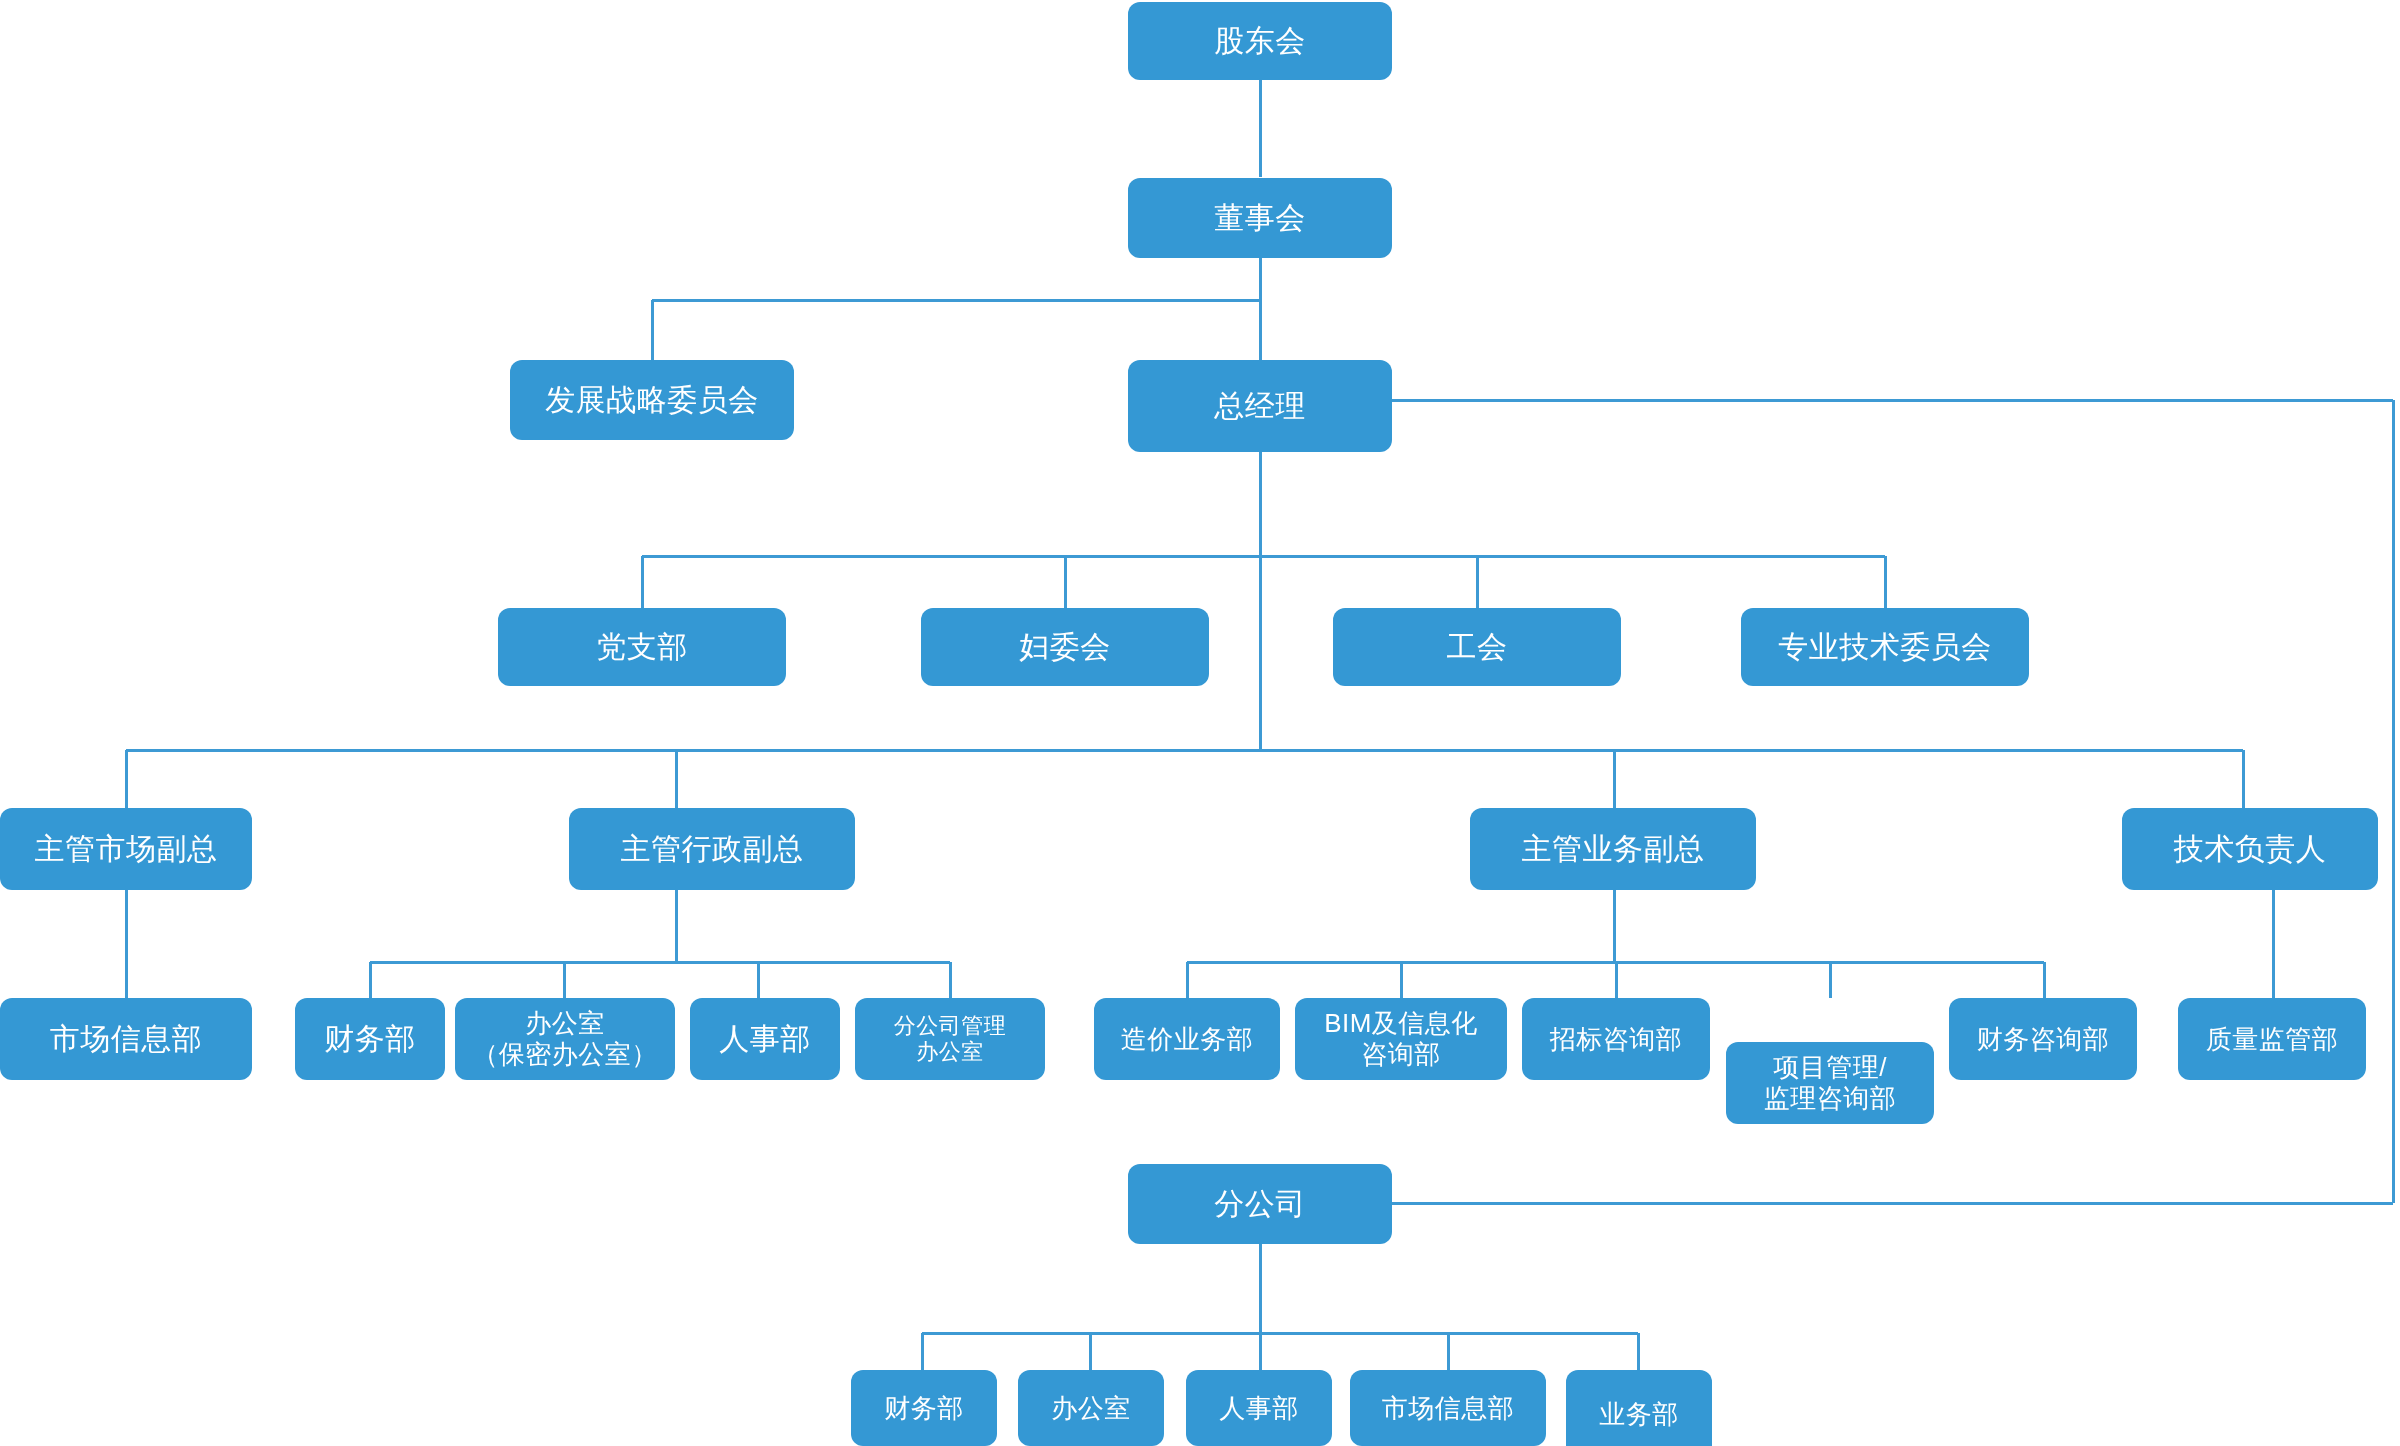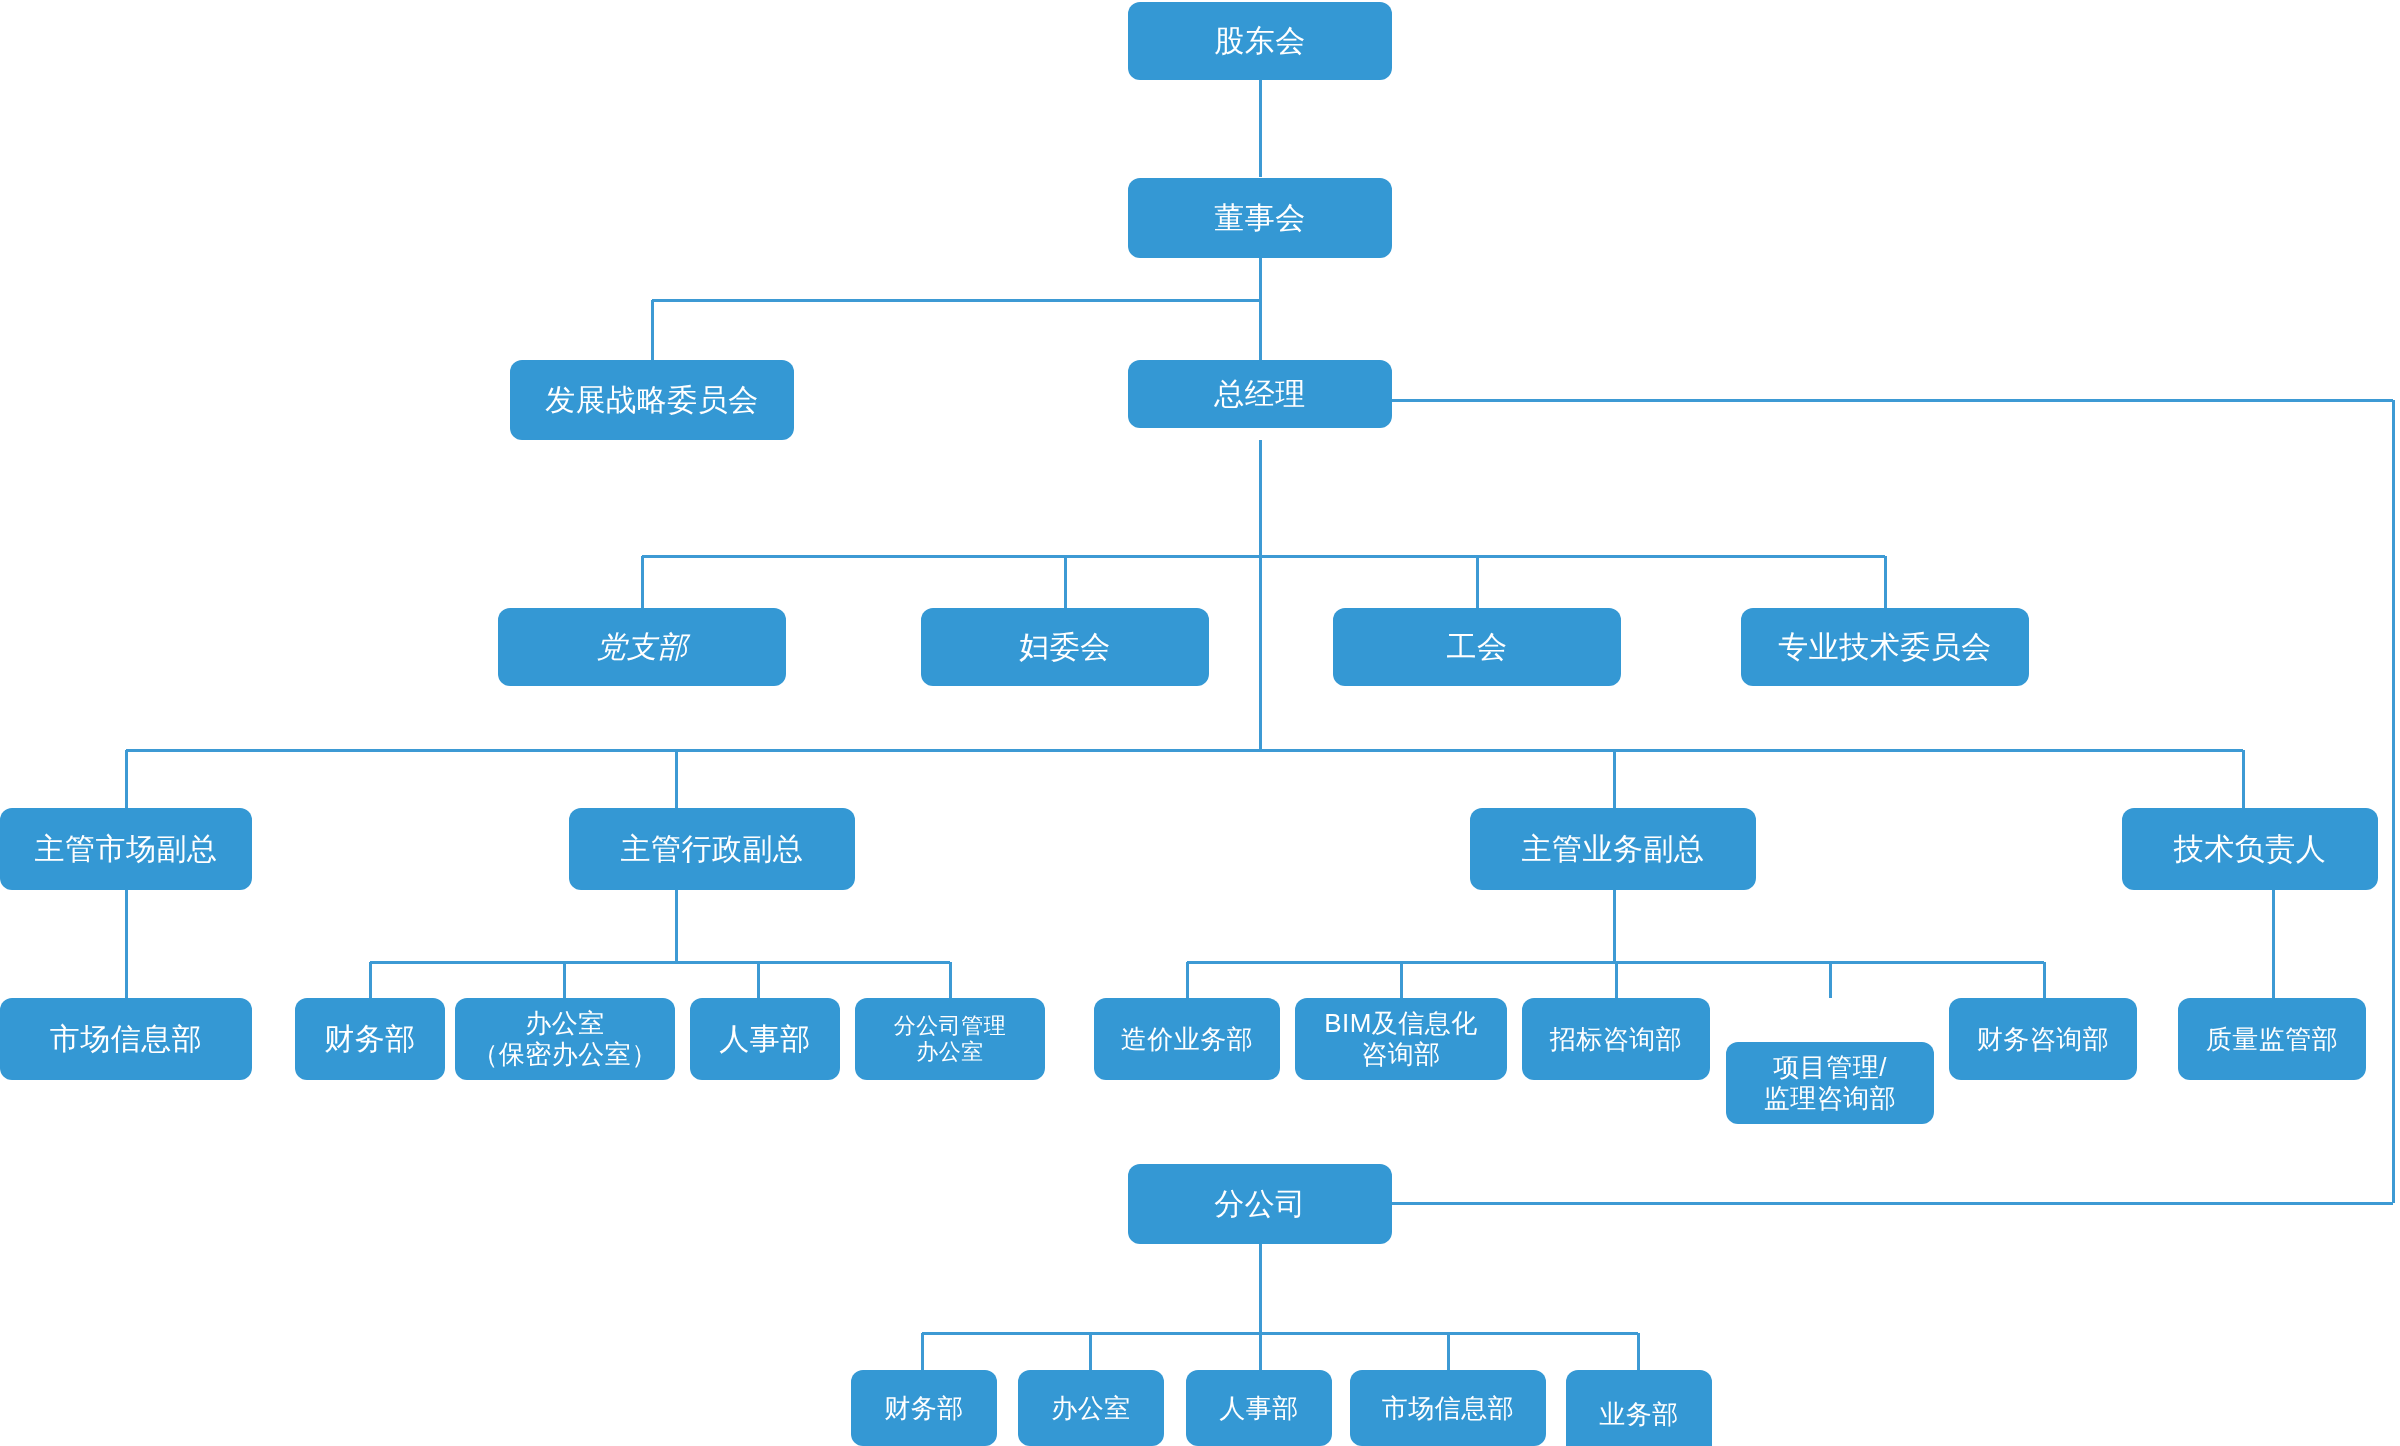--- a/index.html
+++ b/index.html
@@ -104,23 +104,23 @@
       <line x1="1448" y1="1333" x2="1448" y2="1370"></line>
       <line x1="1638" y1="1333" x2="1638" y2="1370"></line>
     </g>
   </svg>
 
   <div class="node" style="left:1128px; top:2px; width:264px; height:78px;">股东会</div>
 
   <div class="node" style="left:1128px; top:178px; width:264px; height:80px;">董事会</div>
 
   <div class="node" style="left:510px; top:360px; width:284px; height:80px;">发展战略委员会</div>
-  <div class="node" style="left:1128px; top:360px; width:264px; height:68px;">总经理</div>
+  <div class="node" style="left:1128px; top:360px; width:264px; height:92px;">总经理</div>
 
-  <div class="node" style="left:498px; top:608px; width:288px; height:78px;font-style:italic;">党支部</div>
+  <div class="node" style="left:498px; top:608px; width:288px; height:78px;">党支部</div>
   <div class="node" style="left:921px; top:608px; width:288px; height:78px;">妇委会</div>
   <div class="node" style="left:1333px; top:608px; width:288px; height:78px;">工会</div>
   <div class="node" style="left:1741px; top:608px; width:288px; height:78px;">专业技术委员会</div>
 
   <div class="node" style="left:0px; top:808px; width:252px; height:82px;">主管市场副总</div>
   <div class="node" style="left:533px; top:808px; width:286px; height:82px;margin-left:36px;">主管行政副总</div>
   <div class="node" style="left:1470px; top:808px; width:286px; height:82px;">主管业务副总</div>
   <div class="node" style="left:2122px; top:808px; width:256px; height:82px;">技术负责人</div>
 
   <div class="node" style="left:0px; top:998px; width:252px; height:82px;">市场信息部</div>

